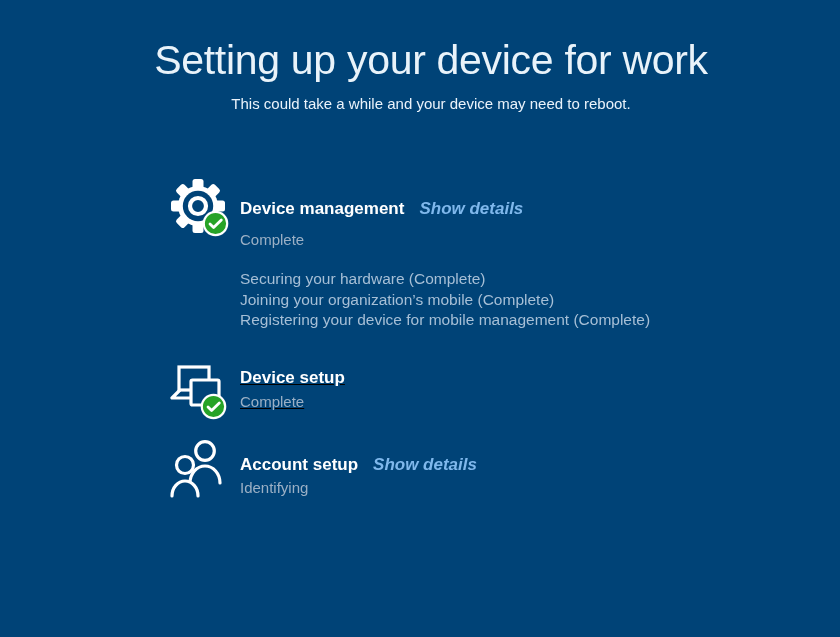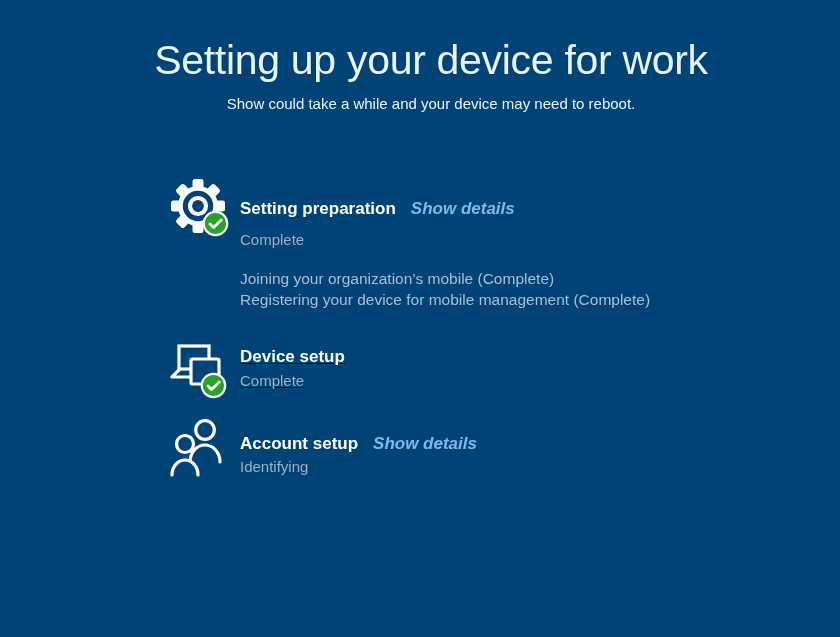--- a/index.html
+++ b/index.html
@@ -94,21 +94,21 @@
   <defs>
     <g id="check-badge-shape">
       <circle cx="13.5" cy="13.5" r="11.7" fill="#27A327" stroke="#FFFFFF" stroke-width="2.2"></circle>
       <path d="M8 14 l3.6 3.6 L19.3 9.9" fill="none" stroke="#FFFFFF" stroke-width="2.8" stroke-linecap="round" stroke-linejoin="round"></path>
     </g>
   </defs>
 </svg>
 
 <div class="header">
   <h1 class="page-title">Setting up your device for work</h1>
-  <div class="page-subtitle">Show could take a while and your device may need to reboot.</div>
+  <div class="page-subtitle">This could take a while and your device may need to reboot.</div>
 </div>
 
 <div class="content">
 
   <div class="section s1">
     <div class="icon-col">
       <span>
         <svg width="56" height="56" viewBox="-28 -28 56 56">
           <g fill="#FFFFFF">
             <rect x="-5.5" y="-27" width="11" height="12" rx="2.5"></rect>
@@ -126,25 +126,26 @@
         </svg>
       </span>
       <span class="badge">
         <svg width="27" height="27" viewBox="0 0 27 27">
             <use href="#check-badge-shape"></use>
           </svg>
       </span>
     </div>
     <div class="text-col">
       <div class="title-row">
-        <h2 class="section-title">Setting preparation</h2>
+        <h2 class="section-title">Device management</h2>
         <a class="show-details">Show details</a>
       </div>
       <div class="status">Complete</div>
       <div class="substeps">
+        <div>Securing your hardware (Complete)</div>
         <div>Joining your organization’s mobile (Complete)</div>
         <div>Registering your device for mobile management (Complete)</div>
       </div>
     </div>
   </div>
 
   <div class="section s2">
     <div class="icon-col">
       <span>
         <svg width="56" height="50" viewBox="0 0 56 50">

